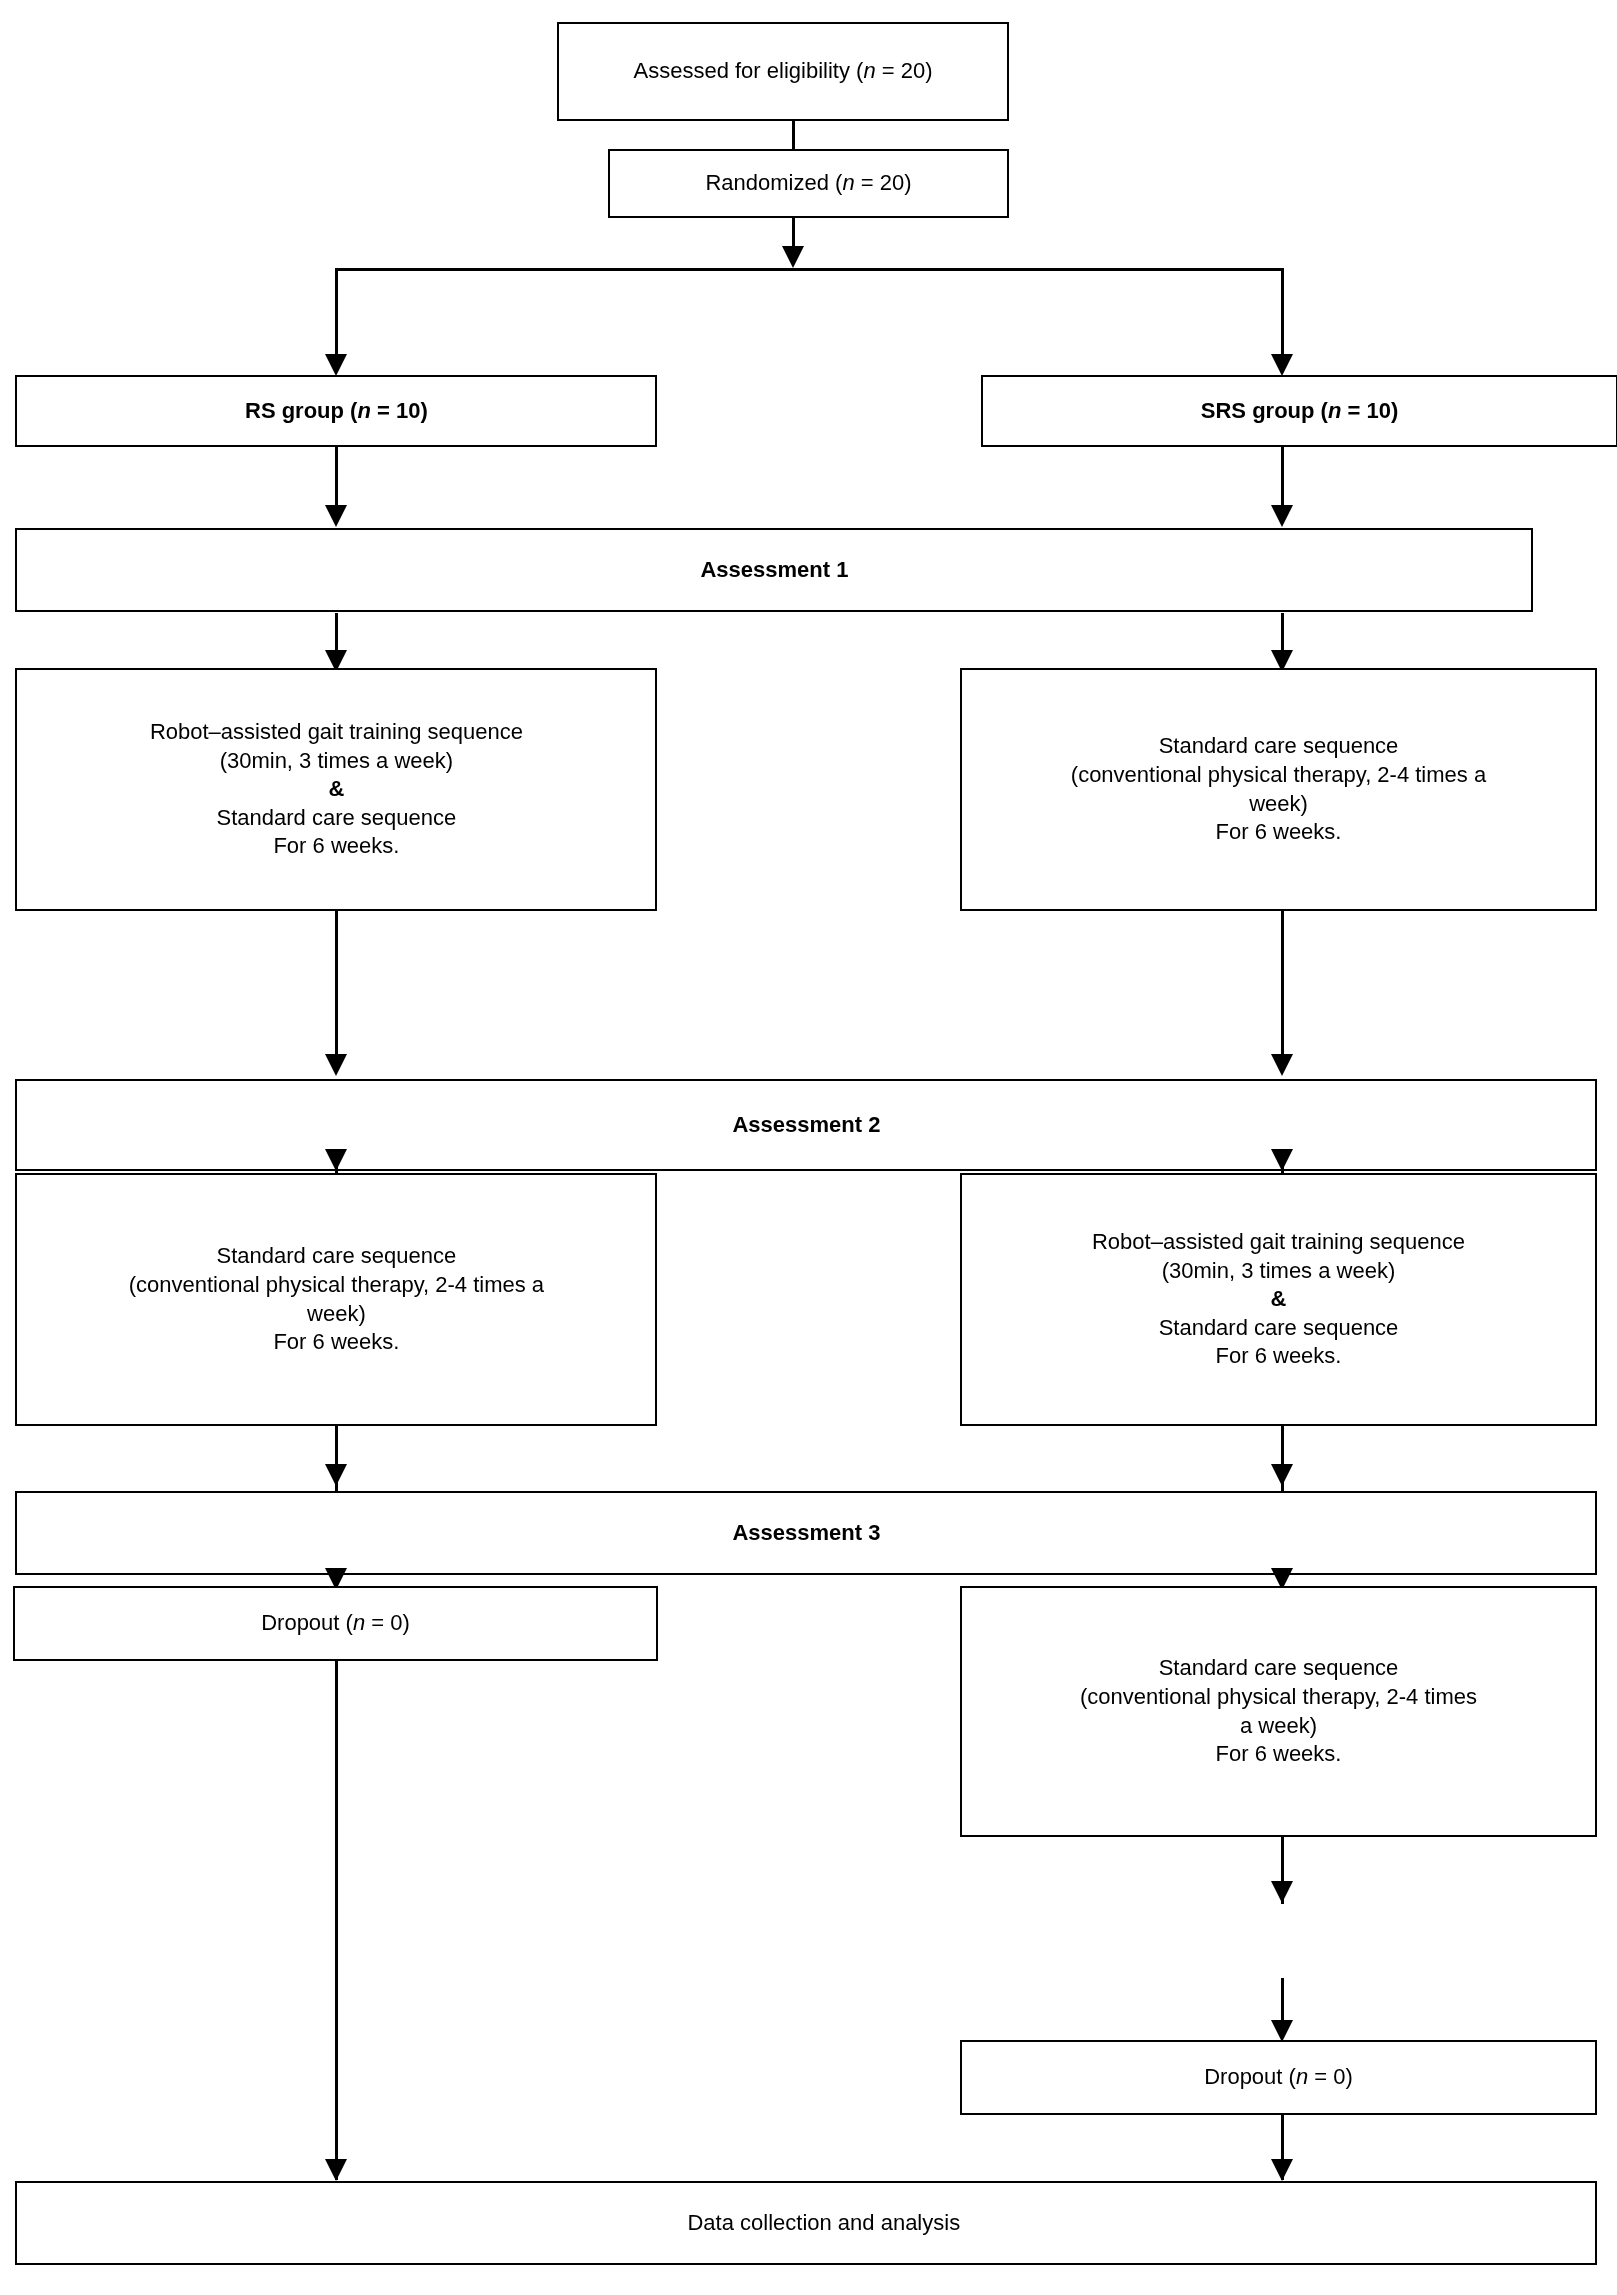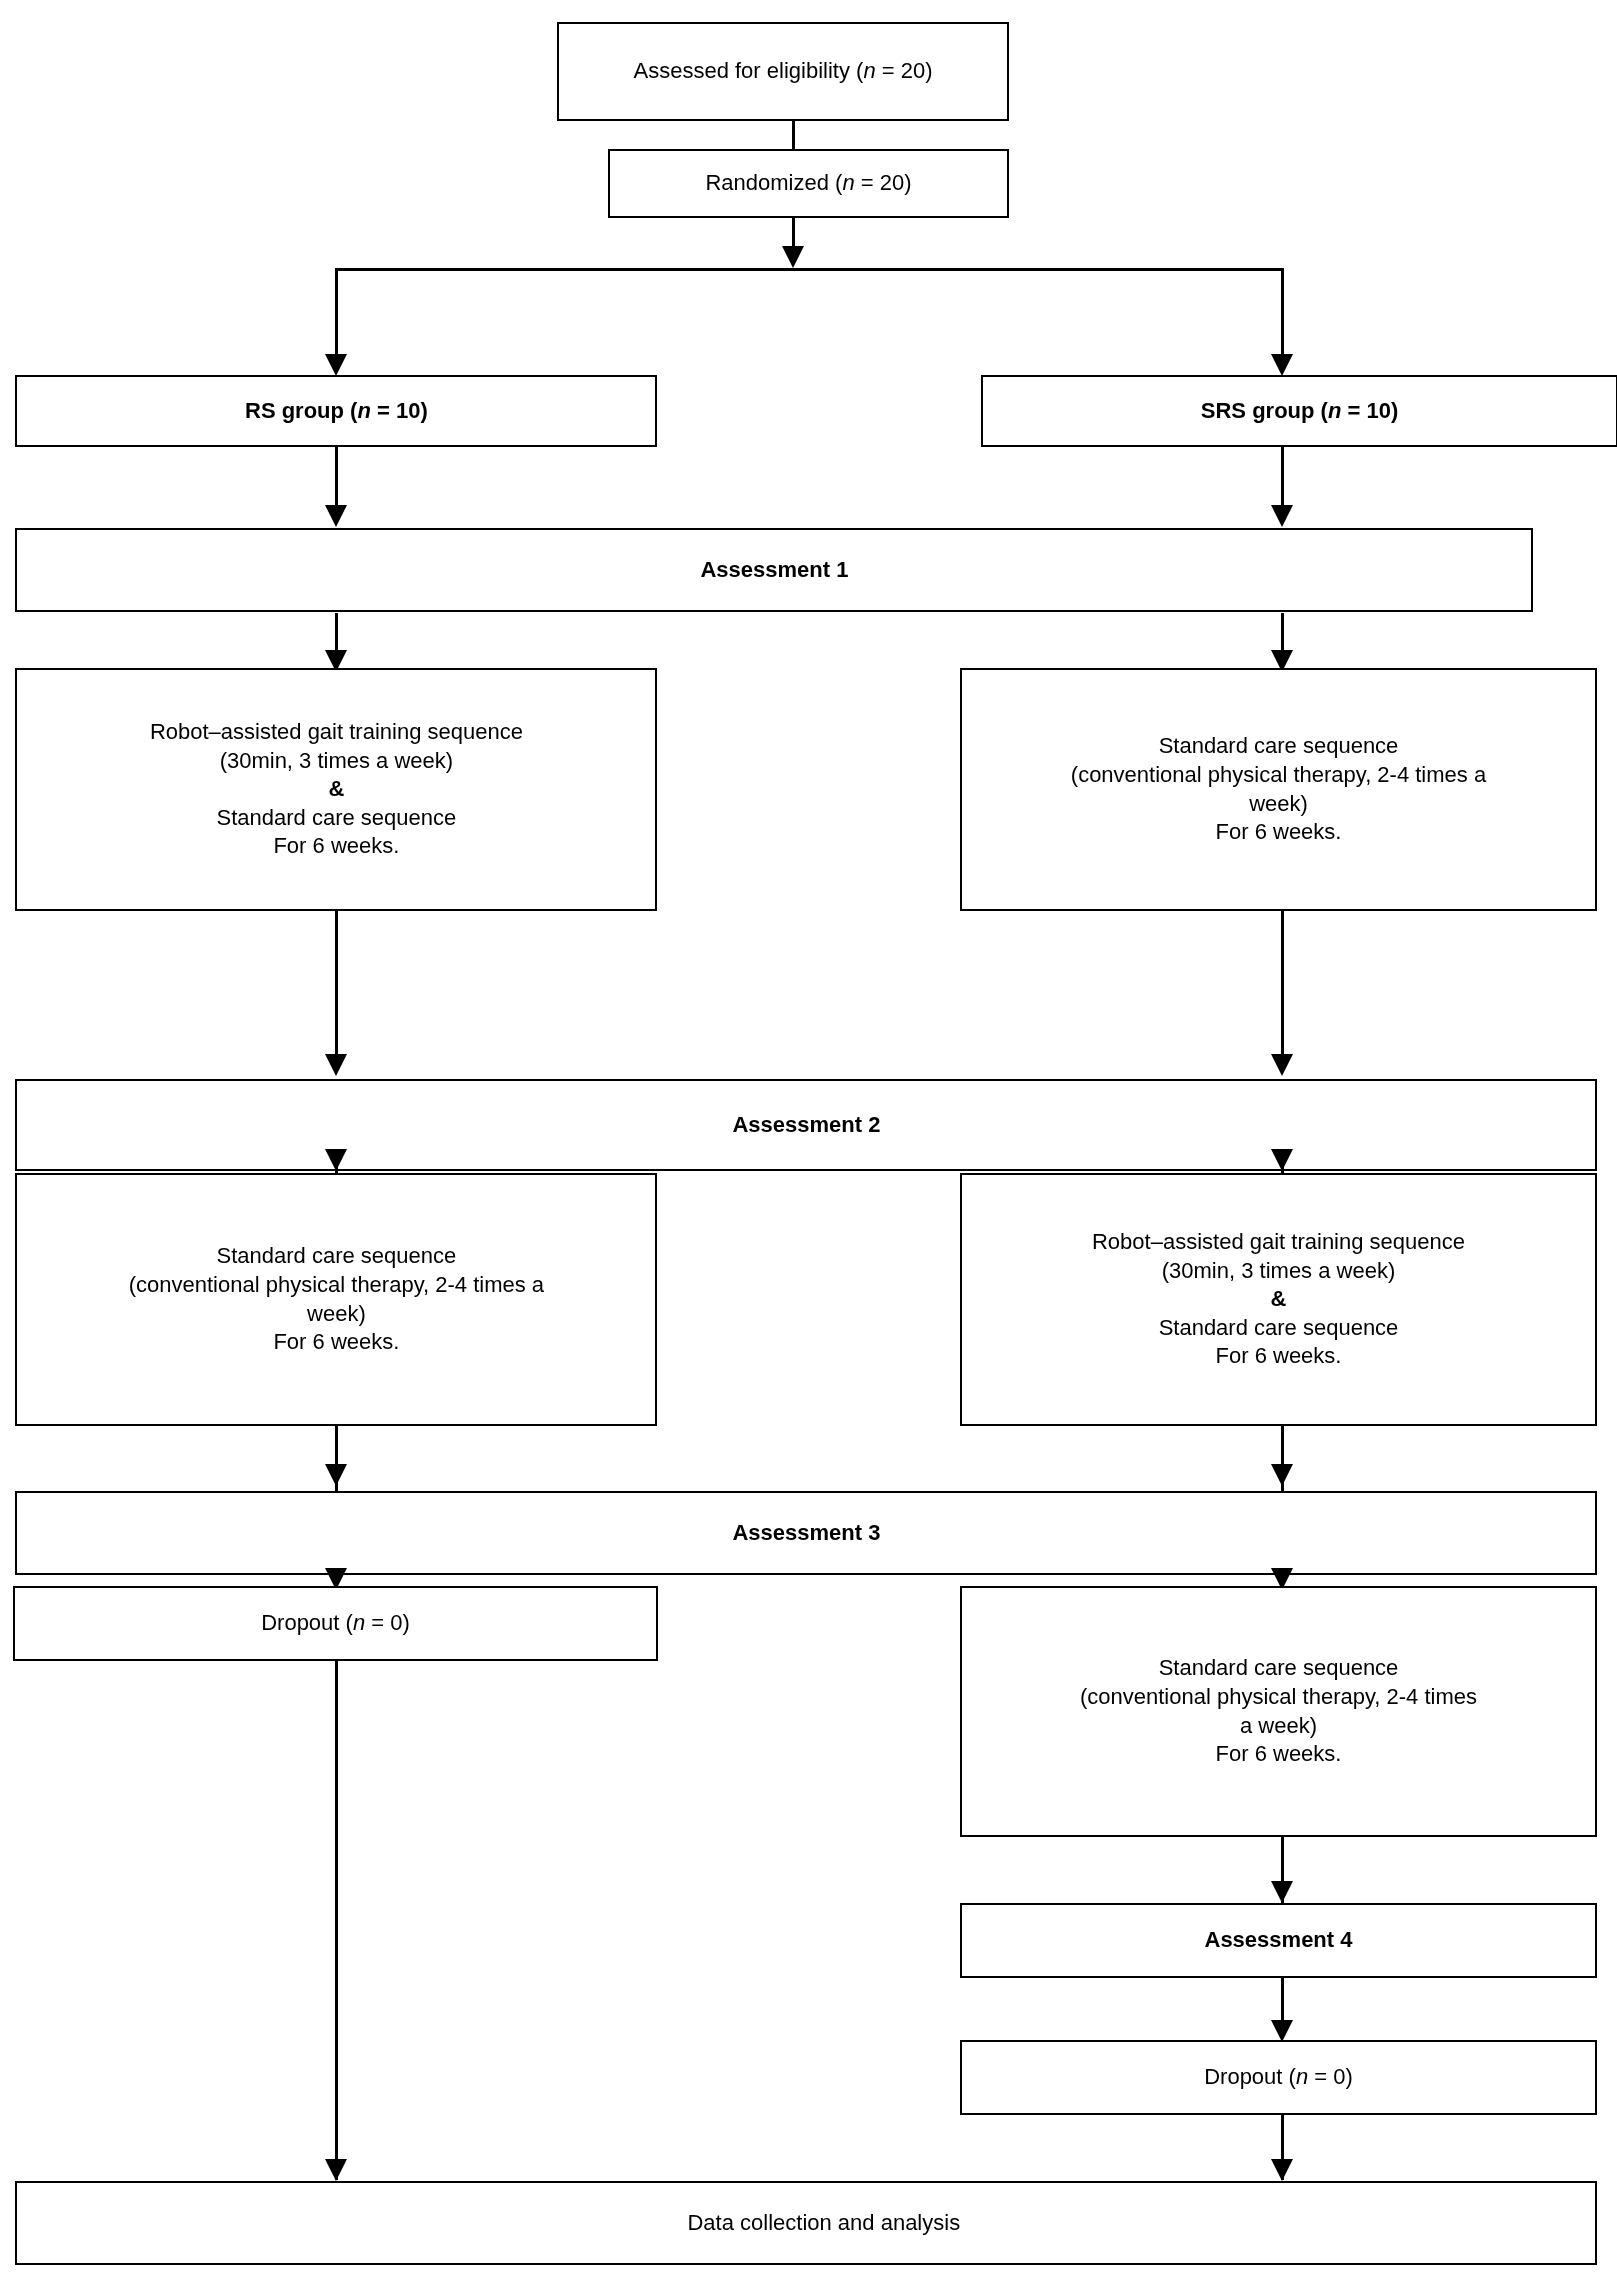--- a/index.html
+++ b/index.html
@@ -199,23 +199,20 @@
       <span class="ln">For 6 weeks.</span>
     </span>
   </div>
 
   <div class="vline" style="left:335px; top:1660px; height:520px;"></div>
   <div class="arrow" style="left:325px; top:2159px;"></div>
 
   <div class="vline" style="left:1281px; top:1837px; height:67px;"></div>
   <div class="arrow" style="left:1271px; top:1881px;"></div>
 
-  <div class="box" style="left:960px; top:1903px; width:637px; height:75px;">
-    <span class="lines bold">Assessment 4</span>
-  </div>
 
   <div class="vline" style="left:1281px; top:1978px; height:58px;"></div>
   <div class="arrow" style="left:1271px; top:2020px;"></div>
 
   <div class="box" style="left:960px; top:2040px; width:637px; height:75px;">
     <span class="lines">
         <span class="ln"><span>Dropout (</span><span class="ital">n</span><span> = 0)</span></span>
       </span>
   </div>
 

